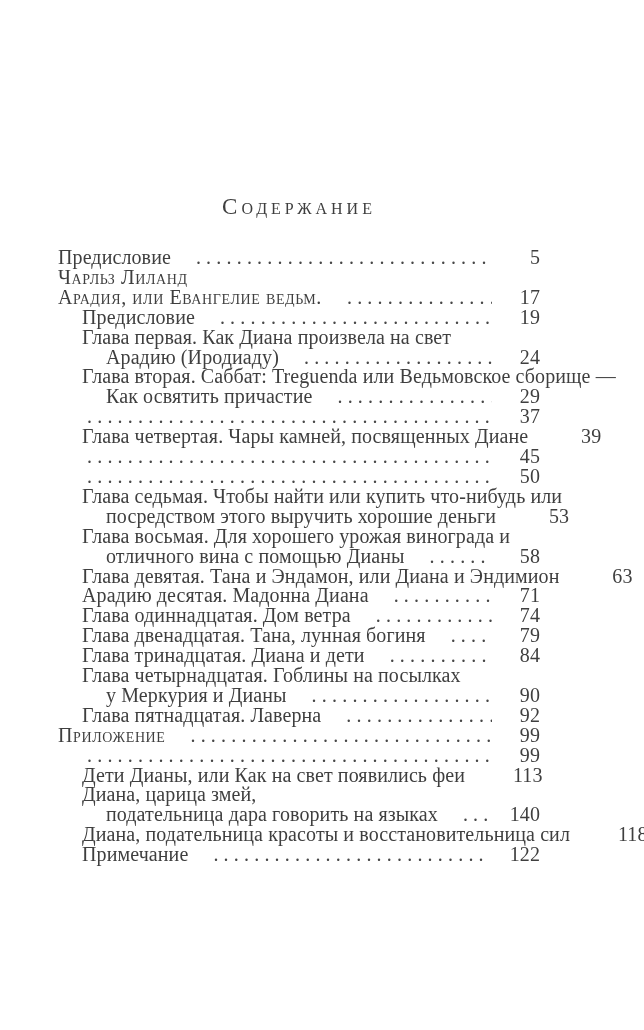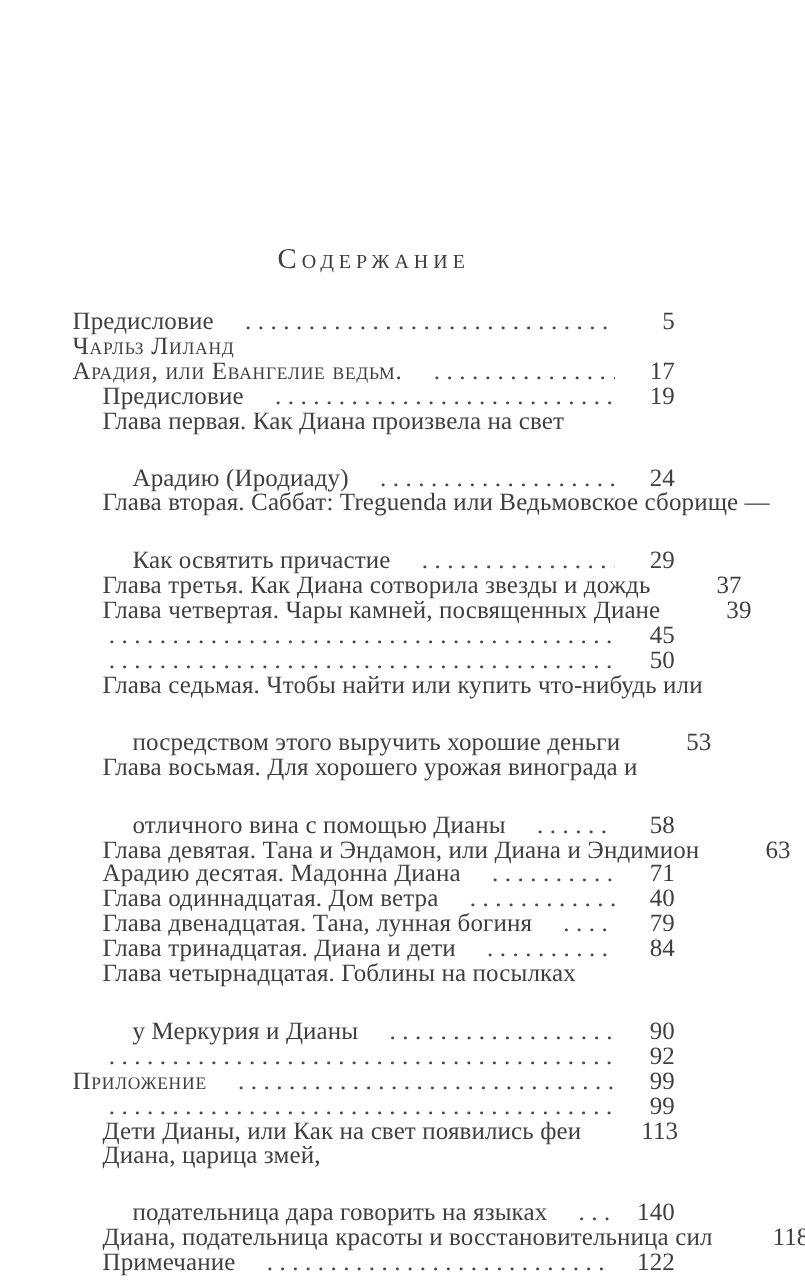--- a/index.html
+++ b/index.html
@@ -37,21 +37,21 @@
 
   .row {
     display: flex;
     align-items: flex-end;
     font-size: 20px;
     line-height: 19.9px;
     letter-spacing: 0.1px;
     gap: 20px;
   }
   .row.ind1 { padding-left: 24px; }
-  .row.ind2 { padding-left: 48px; margin-top: 26px; }
+  .row.ind2 { padding-left: 48px; }
   .row.gap  { }
   .row.smallcaps .label { font-variant: small-caps; letter-spacing: 0.6px; }
 
   .label {
     flex: 0 0 auto;
     white-space: nowrap;
   }
 
   .leader {
     flex: 1 1 12px;
@@ -114,21 +114,20 @@
 
   </div>
 
   <div class="row ind2">
     <span class="label">Как освятить причастие</span>
     <span class="leader">. . . . . . . . . . . . . . . . . . . . . . . . . . . . . . . . . . . . . . . . . . . . . . . . . . . . . . . . . . . . . . . . . . . . . . . . . . . . . . . . . . . . . . . . . . </span>
     <span class="pagenum">29</span>
   </div>
 
   <div class="row ind1">
-    <span class="label">Глава третья. Как Диана сотворила звезды и дождь</span>
     <span class="leader">. . . . . . . . . . . . . . . . . . . . . . . . . . . . . . . . . . . . . . . . . . . . . . . . . . . . . . . . . . . . . . . . . . . . . . . . . . . . . . . . . . . . . . . . . . </span>
     <span class="pagenum">37</span>
   </div>
 
   <div class="row ind1">
     <span class="label">Глава четвертая. Чары камней, посвященных Диане</span>
     <span class="leader">. . . . . . . . . . . . . . . . . . . . . . . . . . . . . . . . . . . . . . . . . . . . . . . . . . . . . . . . . . . . . . . . . . . . . . . . . . . . . . . . . . . . . . . . . . </span>
     <span class="pagenum">39</span>
   </div>
 
@@ -172,21 +171,21 @@
 
   <div class="row ind1">
     <span class="label">Арадию десятая. Мадонна Диана</span>
     <span class="leader">. . . . . . . . . . . . . . . . . . . . . . . . . . . . . . . . . . . . . . . . . . . . . . . . . . . . . . . . . . . . . . . . . . . . . . . . . . . . . . . . . . . . . . . . . . </span>
     <span class="pagenum">71</span>
   </div>
 
   <div class="row ind1">
     <span class="label">Глава одиннадцатая. Дом ветра</span>
     <span class="leader">. . . . . . . . . . . . . . . . . . . . . . . . . . . . . . . . . . . . . . . . . . . . . . . . . . . . . . . . . . . . . . . . . . . . . . . . . . . . . . . . . . . . . . . . . . </span>
-    <span class="pagenum">40</span>
+    <span class="pagenum">74</span>
   </div>
 
   <div class="row ind1">
     <span class="label">Глава двенадцатая. Тана, лунная богиня</span>
     <span class="leader">. . . . . . . . . . . . . . . . . . . . . . . . . . . . . . . . . . . . . . . . . . . . . . . . . . . . . . . . . . . . . . . . . . . . . . . . . . . . . . . . . . . . . . . . . . </span>
     <span class="pagenum">79</span>
   </div>
 
   <div class="row ind1">
     <span class="label">Глава тринадцатая. Диана и дети</span>
@@ -199,20 +198,21 @@
 
   </div>
 
   <div class="row ind2">
     <span class="label">у Меркурия и Дианы</span>
     <span class="leader">. . . . . . . . . . . . . . . . . . . . . . . . . . . . . . . . . . . . . . . . . . . . . . . . . . . . . . . . . . . . . . . . . . . . . . . . . . . . . . . . . . . . . . . . . . </span>
     <span class="pagenum">90</span>
   </div>
 
   <div class="row ind1">
+    <span class="label">Глава пятнадцатая. Лаверна</span>
     <span class="leader">. . . . . . . . . . . . . . . . . . . . . . . . . . . . . . . . . . . . . . . . . . . . . . . . . . . . . . . . . . . . . . . . . . . . . . . . . . . . . . . . . . . . . . . . . . </span>
     <span class="pagenum">92</span>
   </div>
 
   <div class="row ind0 smallcaps gap">
     <span class="label">Приложение</span>
     <span class="leader">. . . . . . . . . . . . . . . . . . . . . . . . . . . . . . . . . . . . . . . . . . . . . . . . . . . . . . . . . . . . . . . . . . . . . . . . . . . . . . . . . . . . . . . . . . </span>
     <span class="pagenum">99</span>
   </div>
 

